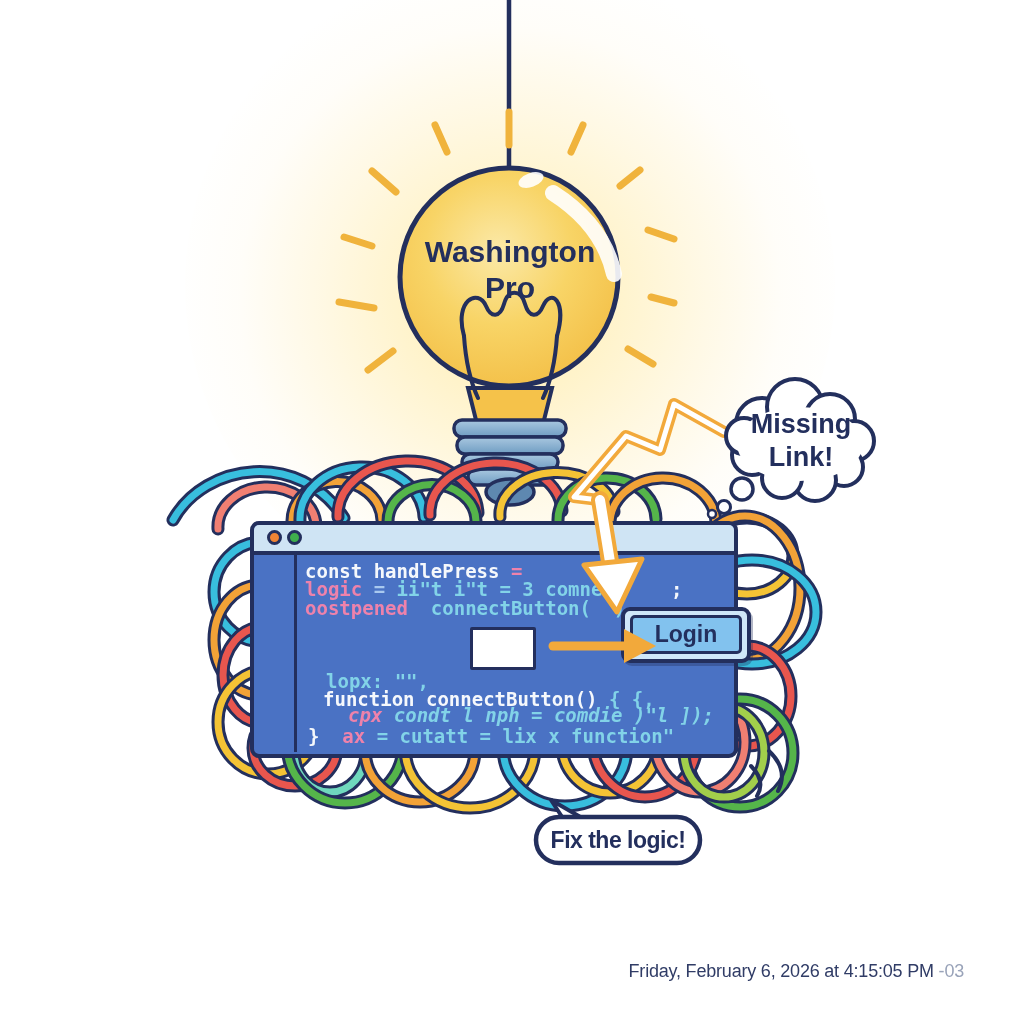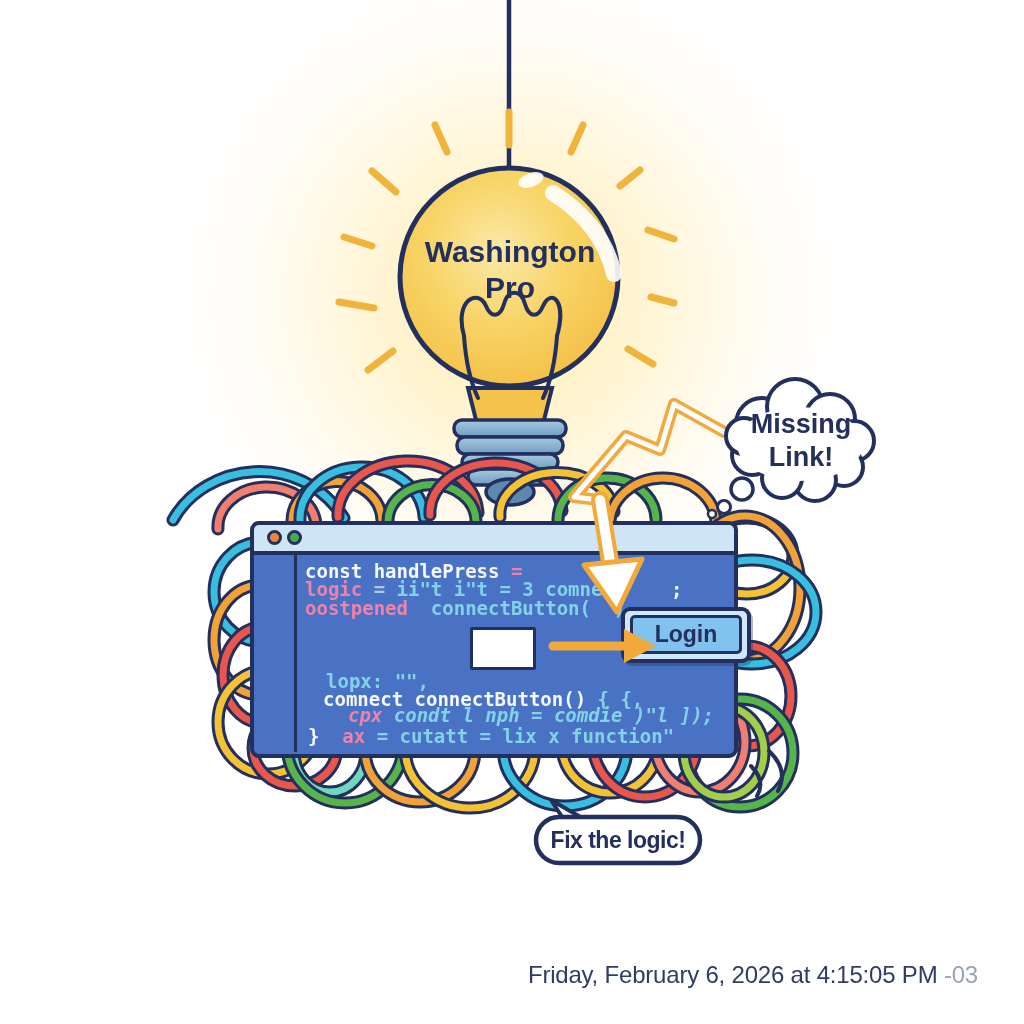--- a/index.html
+++ b/index.html
@@ -34,21 +34,21 @@
          border:4px solid var(--navy);border-radius:9px;box-sizing:border-box;box-shadow:2px 3px 0 rgba(35,47,93,.35);}
   #login-inner{position:absolute;left:5px;top:4px;right:5px;bottom:5px;background:var(--login-inner);
          border:3px solid var(--navy);border-radius:5px;display:flex;align-items:center;justify-content:center;
          font-weight:bold;font-size:23px;color:var(--navy);}
 
   
   .bulb-text{font-family:"Liberation Sans",sans-serif;font-weight:bold;font-size:30px;fill:var(--navy);text-anchor:middle;}
   .cloud-text{font-family:"Liberation Sans",sans-serif;font-weight:bold;font-size:27px;fill:var(--navy);text-anchor:middle;}
   .pill-text{font-family:"Liberation Sans",sans-serif;font-weight:bold;font-size:23px;letter-spacing:-0.5px;fill:var(--navy);text-anchor:middle;}
 
-  #footer{right:46px;top:961px;font-size:24px;letter-spacing:-0.2px;color:var(--timestamp);}
+  #footer{right:60px;top:961px;font-size:18px;letter-spacing:-0.2px;color:var(--timestamp);}
   #footer .tz{color:var(--timestamp-tz);}
 </style>
 </head>
 <body>
 
 <div id="canvas">
 
   <div id="glow" class="abs"></div>
 
   <svg width="1024" height="1024" viewBox="0 0 1024 1024">
@@ -169,21 +169,21 @@
       <span id="dot2" class="dot"></span>
     </div>
     <div id="gutter"></div>
   </div>
 
   <div id="code-layer" class="abs">
       <div class="code-line" style="left: 305px; top: 560px;"><span class="tk-white">const handlePress </span><span class="tk-pink">=</span></div>
       <div class="code-line" style="left: 305px; top: 578px;"><span class="tk-pink">logic</span><span class="tk-blue"> = </span><span class="tk-cyan">ii"t i"t = 3 comnect</span><span class="tk-white">    ;</span></div>
       <div class="code-line" style="left: 305px; top: 597px;"><span class="tk-pink">oostpened</span><span class="tk-cyan">  connectButton(  ),</span></div>
       <div class="code-line" style="left: 326px; top: 670px;"><span class="tk-cyan">lopx: "",</span></div>
-      <div class="code-line" style="left: 323px; top: 688px;"><span class="tk-white">comnect connectButton() </span><span class="tk-cyan">{ {,</span></div>
+      <div class="code-line" style="left: 323px; top: 688px;"><span class="tk-white">function connectButton() </span><span class="tk-cyan">{ {,</span></div>
       <div class="code-line" style="left: 348px; top: 704px; font-style: italic;"><span class="tk-pink">cpx</span><span class="tk-cyan"> condt l nph = comdie )"l ]);</span></div>
       <div class="code-line" style="left: 308px; top: 725px;"><span class="tk-white">}  </span><span class="tk-pink">ax</span><span class="tk-cyan"> = cutatt = lix x function"</span></div>
     </div>
   <div id="whitebox" class="abs"></div>
 
   <div id="login" class="abs">
     <div id="login-inner">Login</div>
   </div>
 
   <svg width="1024" height="1024" viewBox="0 0 1024 1024">

